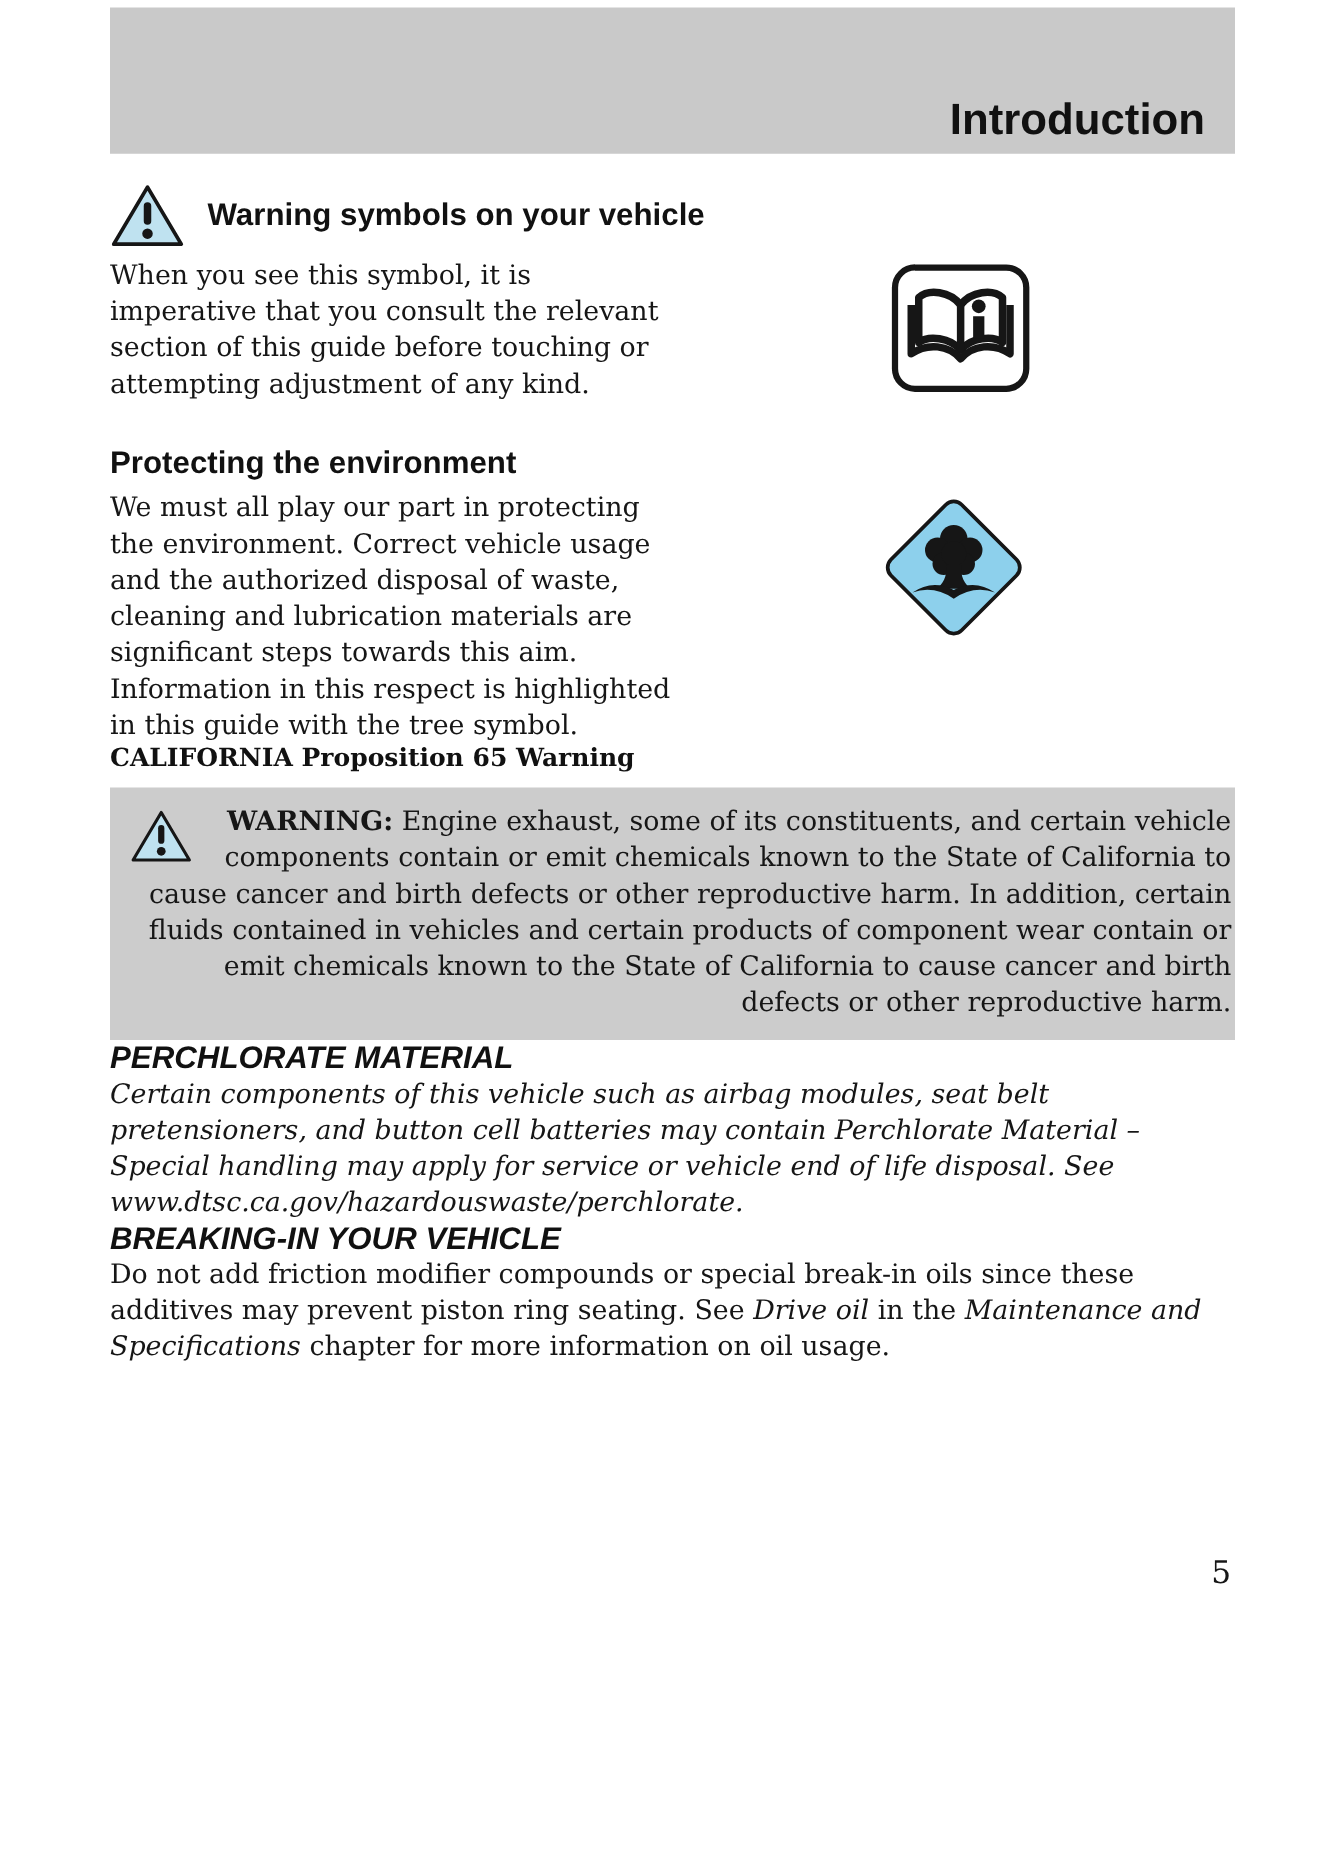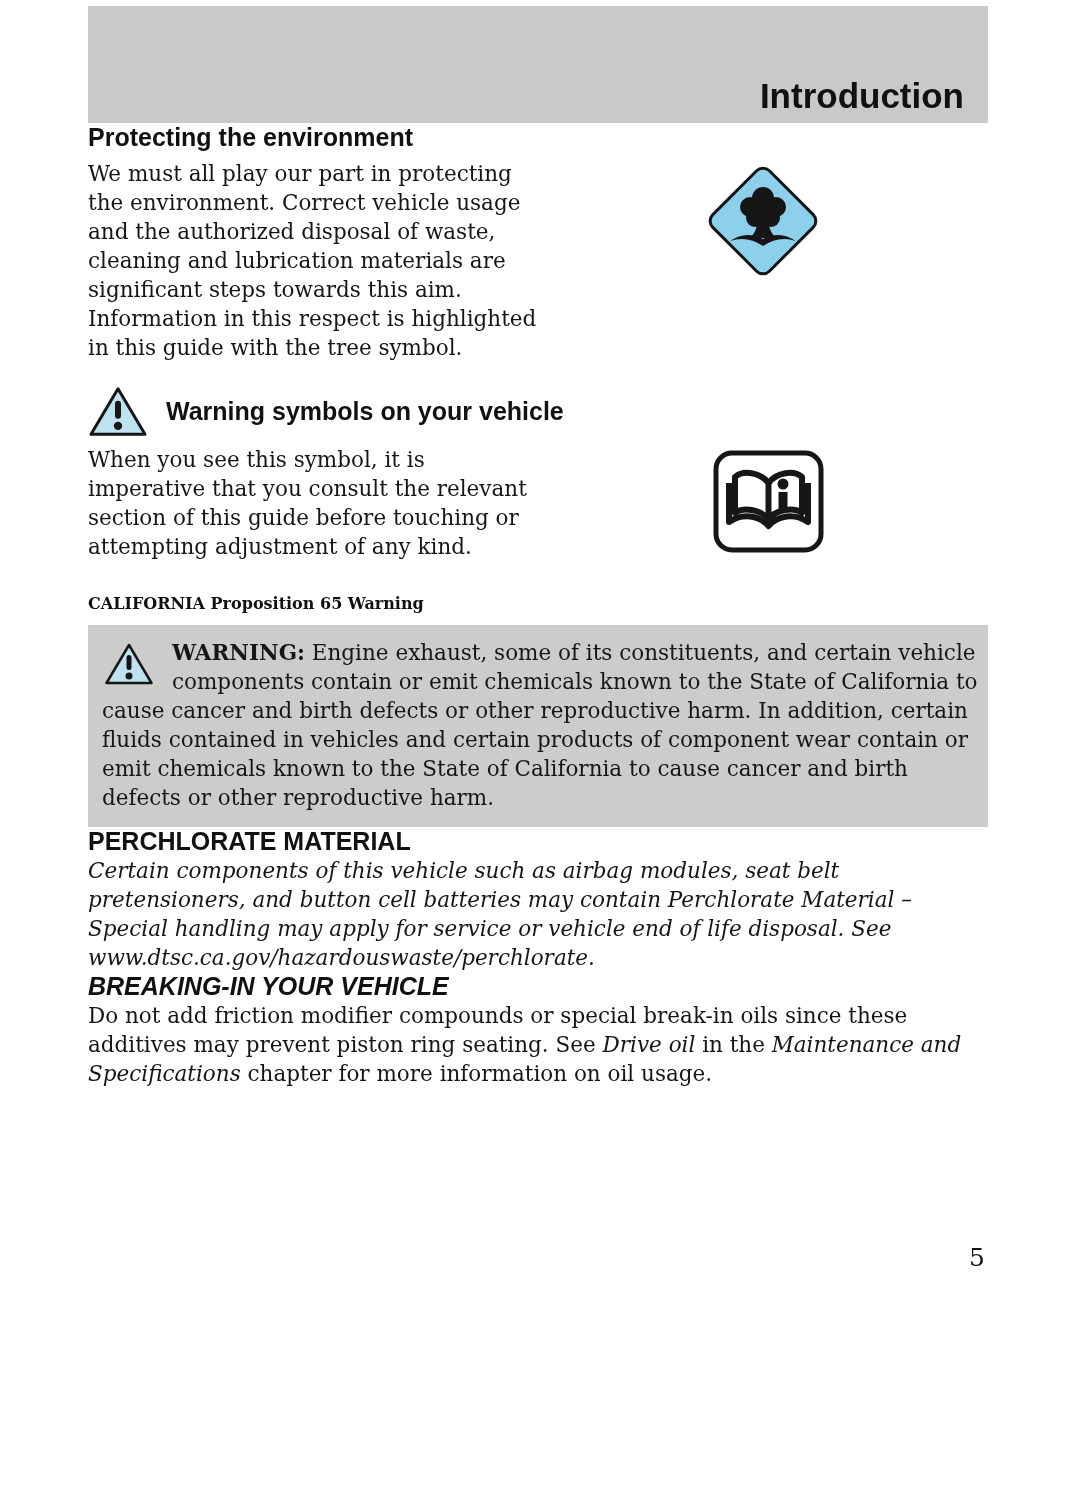--- a/index.html
+++ b/index.html
@@ -32,21 +32,21 @@
   
   h2.sans {
     margin:0;
     font-family:"Liberation Sans", sans-serif;
     font-weight:bold; font-size:25px; line-height:1.15;
     color:#111;
   }
   h3.serif {
     margin:0;
     font-family:"DejaVu Serif", serif;
-    font-weight:bold; font-size:16px; line-height:1.15;
+    font-weight:bold; font-size:20px; line-height:1.15;
     color:#111;
   }
 
   
   p.body {
     margin:0;
     font-size:21.5px; line-height:29px;
   }
   p.body i { font-style:italic; }
 
@@ -68,29 +68,30 @@
 
   .mt-env { margin-top:21px; }
   .mt-serifhead { margin-top:10px; }
 
   .warn-box {
     margin-top:12px;
     background:#cccccc;
     box-sizing:border-box;
     padding:13px 3px 15px 14px;
     overflow:hidden;
+    text-align:right;
   }
   .warn-box .tri-left {
     float:left;
     width:50px; height:46px;
     margin:3px 18px 6px 2px;
   }
   .warn-box b { font-weight:bold; }
 
-  .mt-perch-h { margin-top:27px; }
+  .mt-perch-h { margin-top:27px;font-style:italic; }
   .mt-perch-p { margin-top:11px;font-style:italic; }
   .mt-break-h { margin-top:23px;font-style:italic; }
   .mt-break-p1 { margin-top:11px; }
   .mt-break-p  { margin-top:12px; }
 
   .page-num {
     position:absolute;
     right:90px; bottom:55px;
     font-size:25px;
   }
@@ -102,40 +103,20 @@
 
 <div class="page">
 
   <header class="header-bar">
     <h1>Introduction</h1>
   </header>
 
   <div class="content">
 
     <section>
-      <h2 class="sans mt-env">Protecting the environment</h2>
-      <div class="flow">
-        <span class="fl-right fl-tree">
-          <svg class="tree-icon" viewBox="0 0 124 124" aria-hidden="true">
-            <rect x="22" y="22" width="80" height="80" rx="9" transform="rotate(45 62 62)" fill="#8dd0ec" stroke="#161616" stroke-width="3"></rect>
-            <circle class="ink" cx="62" cy="39" r="11"></circle>
-            <circle class="ink" cx="49" cy="48" r="10"></circle>
-            <circle class="ink" cx="75" cy="48" r="10"></circle>
-            <circle class="ink" cx="54" cy="59" r="9"></circle>
-            <circle class="ink" cx="70" cy="59" r="9"></circle>
-            <circle class="ink" cx="62" cy="51" r="10"></circle>
-            <path class="ink" d="M56 60 C57 69 53 76 48 79 L76 79 C71 76 67 69 68 60 Z"></path>
-            <path class="ink" d="M29 82 Q45 71 62 80 Q79 71 95 82 Q78 76 62 87 Q46 76 29 82 Z"></path>
-          </svg>
-        </span>
-        <p class="body">We must all play our part in protecting the environment. Correct vehicle usage and the authorized disposal of waste, cleaning and lubrication materials are significant steps towards this aim. Information in this respect is highlighted in this guide with the tree symbol.</p>
-      </div>
-    </section>
-
-    <section>
       <div class="sec-head-row">
         <span class="tri">
           <svg viewBox="0 0 100 88" width="60" height="53" aria-hidden="true">
             <path d="M50 6 L95 82 L5 82 Z" fill="#bfe2f0" stroke="#161616" stroke-width="5" stroke-linejoin="round"></path>
             <rect class="ink" x="45" y="26" width="10" height="30" rx="5"></rect>
             <circle class="ink" cx="50" cy="68" r="7"></circle>
           </svg>
         </span>
         <h2 class="sans">Warning symbols on your vehicle</h2>
       </div>
@@ -144,20 +125,40 @@
           <svg class="book-icon" viewBox="0 0 113 105" aria-hidden="true">
             <rect x="4" y="4" width="105" height="97" rx="16" fill="none" stroke="#161616" stroke-width="5"></rect>
             <path d="M56.5 34 C48 23 31 21 23 28 L23 64 C31 58 48 60 56.5 70 C65 60 82 58 90 64 L90 28 C82 21 65 23 56.5 34 Z" fill="none" stroke="#161616" stroke-width="6" stroke-linejoin="round"></path>
             <path d="M17 34 L17 73 C30 64 47 66 56.5 77 C66 66 83 64 96 73 L96 34" fill="none" stroke="#161616" stroke-width="6" stroke-linejoin="round"></path>
             <line x1="56.5" y1="34" x2="56.5" y2="70" stroke="#161616" stroke-width="6"></line>
             <circle class="ink" cx="71" cy="35" r="5.5"></circle>
             <rect class="ink" x="66.5" y="43" width="9" height="18"></rect>
           </svg>
         </span>
         <p class="body">When you see this symbol, it is imperative that you consult the relevant section of this guide before touching or attempting adjustment of any kind.</p>
+      </div>
+    </section>
+
+    <section>
+      <h2 class="sans mt-env">Protecting the environment</h2>
+      <div class="flow">
+        <span class="fl-right fl-tree">
+          <svg class="tree-icon" viewBox="0 0 124 124" aria-hidden="true">
+            <rect x="22" y="22" width="80" height="80" rx="9" transform="rotate(45 62 62)" fill="#8dd0ec" stroke="#161616" stroke-width="3"></rect>
+            <circle class="ink" cx="62" cy="39" r="11"></circle>
+            <circle class="ink" cx="49" cy="48" r="10"></circle>
+            <circle class="ink" cx="75" cy="48" r="10"></circle>
+            <circle class="ink" cx="54" cy="59" r="9"></circle>
+            <circle class="ink" cx="70" cy="59" r="9"></circle>
+            <circle class="ink" cx="62" cy="51" r="10"></circle>
+            <path class="ink" d="M56 60 C57 69 53 76 48 79 L76 79 C71 76 67 69 68 60 Z"></path>
+            <path class="ink" d="M29 82 Q45 71 62 80 Q79 71 95 82 Q78 76 62 87 Q46 76 29 82 Z"></path>
+          </svg>
+        </span>
+        <p class="body">We must all play our part in protecting the environment. Correct vehicle usage and the authorized disposal of waste, cleaning and lubrication materials are significant steps towards this aim. Information in this respect is highlighted in this guide with the tree symbol.</p>
       </div>
     </section>
 
     <section>
       <h3 class="serif mt-serifhead">CALIFORNIA Proposition 65 Warning</h3>
       <div class="warn-box">
         <span class="tri-left">
           <svg viewBox="0 0 100 88" width="50" height="46" aria-hidden="true">
             <path d="M50 6 L95 82 L5 82 Z" fill="#bfe2f0" stroke="#161616" stroke-width="5" stroke-linejoin="round"></path>
             <rect class="ink" x="45" y="26" width="10" height="30" rx="5"></rect>

